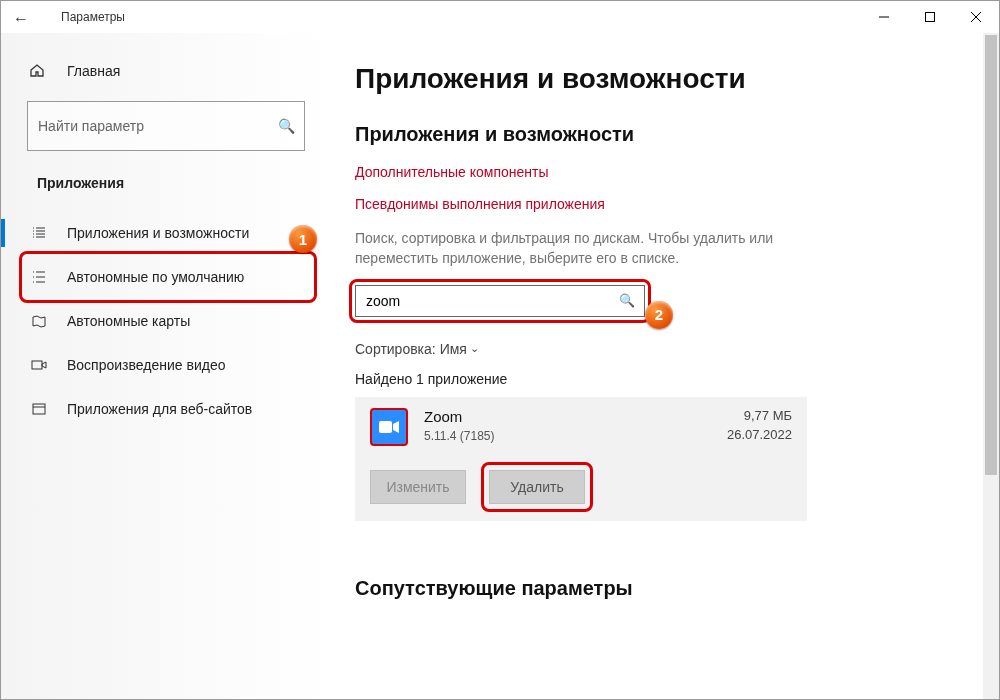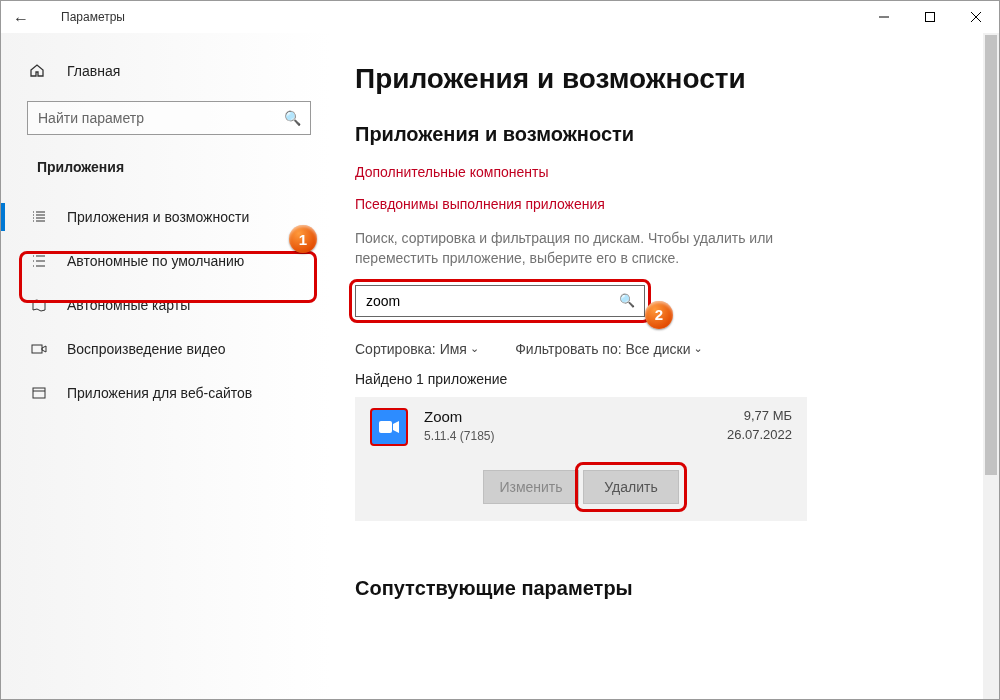--- a/index.html
+++ b/index.html
@@ -12,21 +12,21 @@
   .titlebar .title { margin-left: 24px; }
   .win-controls { margin-left: auto; display: flex; }
   .win-btn { width: 46px; height: 32px; display: flex; align-items: center; justify-content: center; font-size: 13px; color: #333; }
   .win-btn svg { width: 10px; height: 10px; }
 
   .body { flex: 1; display: flex; overflow: hidden; }
 
   .sidebar { width: 330px; padding: 10px 0 0 0; background: linear-gradient(90deg,#f4f4f4 0%,#fdfdfd 80%,#ffffff 100%); position: relative; }
   .home { display: flex; align-items: center; height: 40px; padding: 0 28px; font-size: 14px; color: #222; margin-top: 8px; margin-bottom: 10px; }
   .home .ic { width: 20px; margin-right: 18px; }
-  .search-wrap { margin: 0 20px 24px 26px; height: 34px; border: 1px solid #999; display: flex; align-items: center; padding: 0 8px 0 10px; background: rgba(255,255,255,.6); }
+  .search-wrap { margin: 0 26px 24px 26px; height: 50px; border: 1px solid #999; display: flex; align-items: center; padding: 0 8px 0 10px; background: rgba(255,255,255,.6); }
   .search-wrap input { flex: 1; border: 0; outline: 0; background: transparent; font-size: 14px; color: #555; }
   .search-wrap input::placeholder { color: #666; }
   .search-wrap .ic { font-size: 14px; color: #555; }
 
   .section-label { font-size: 14px; font-weight: 600; color: #222; padding: 0 28px 20px 36px; }
 
   .nav-item { display: flex; align-items: center; height: 44px; padding: 0 28px; font-size: 14px; color: #222; position: relative; }
   .nav-item .ic { width: 20px; margin-right: 18px; display: inline-flex; justify-content: center; }
   .nav-item.active::before { content: ""; position: absolute; left: 0; top: 8px; bottom: 8px; width: 4px; background: #0078d4; }
 
@@ -52,21 +52,21 @@
   .app-card { background: #f2f2f2; border: 1px solid #f2f2f2; padding: 10px 14px 16px 14px; width: 452px; }
   .app-row { display: flex; align-items: flex-start; }
   .app-icon { width: 38px; height: 38px; background: #2d8cff; border-radius: 6px; display: flex; align-items: center; justify-content: center; margin-right: 16px; border:2px solid #d80000; border-radius:4px;}
   .app-icon svg { width: 20px; height: 14px; fill: #fff; }
   .app-meta { flex: 1; }
   .app-name { font-size: 15px; color: #111; }
   .app-ver { font-size: 12px; color: #555; margin-top: 4px; }
   .app-right { text-align: right; font-size: 13px; color: #444; }
   .app-right div:first-child { margin-bottom: 4px; }
 
-  .btn-row { display: flex; justify-content: center; gap: 4px; margin-top: 24px; }
+  .btn-row { display: flex; justify-content: flex-start; gap: 23px; margin-top: 24px; }
   .btn { width: 96px; height: 34px; border: 1px solid #bfbfbf; background: #cfcfcf; font-size: 14px; color: #555; display: flex; align-items: center; justify-content: center; }
   .btn.disabled { color: #888; }
 
   .scroll-track { position: absolute; right: 0; top: 0; bottom: 0; width: 16px; background: #f1f1f1; }
   .scroll-thumb { position: absolute; right: 2px; top: 2px; width: 12px; height: 440px; background: #c2c2c2; }
 
   .related-h { font-size: 20px; font-weight: 600; margin-top: 56px; color: #111; }
 </style>
 </head>
 <body>
@@ -177,24 +177,20 @@
         </div>
         <div class="red-box" style="left:-6px; top:-6px; width:302px; height:44px;"></div>
         <div class="badge" style="left:290px; top:16px;">2</div>
       </div>
 
       <div class="sort-row">
         <span>
           <span>Сортировка:</span>
           <span class="drop">Имя</span>
         </span>
-        <span>
-          <span>Фильтровать по:</span>
-          <span class="drop">Все диски</span>
-        </span>
       </div>
 
       <div class="found">Найдено 1 приложение</div>
 
       <div class="app-card">
         <div class="app-row">
           <div class="app-icon">
             <svg viewBox="0 0 20 14">
                 <rect x="0" y="1" width="13" height="12" rx="2"></rect>
                 <path d="M14 4l6-3v12l-6-3z"></path>

